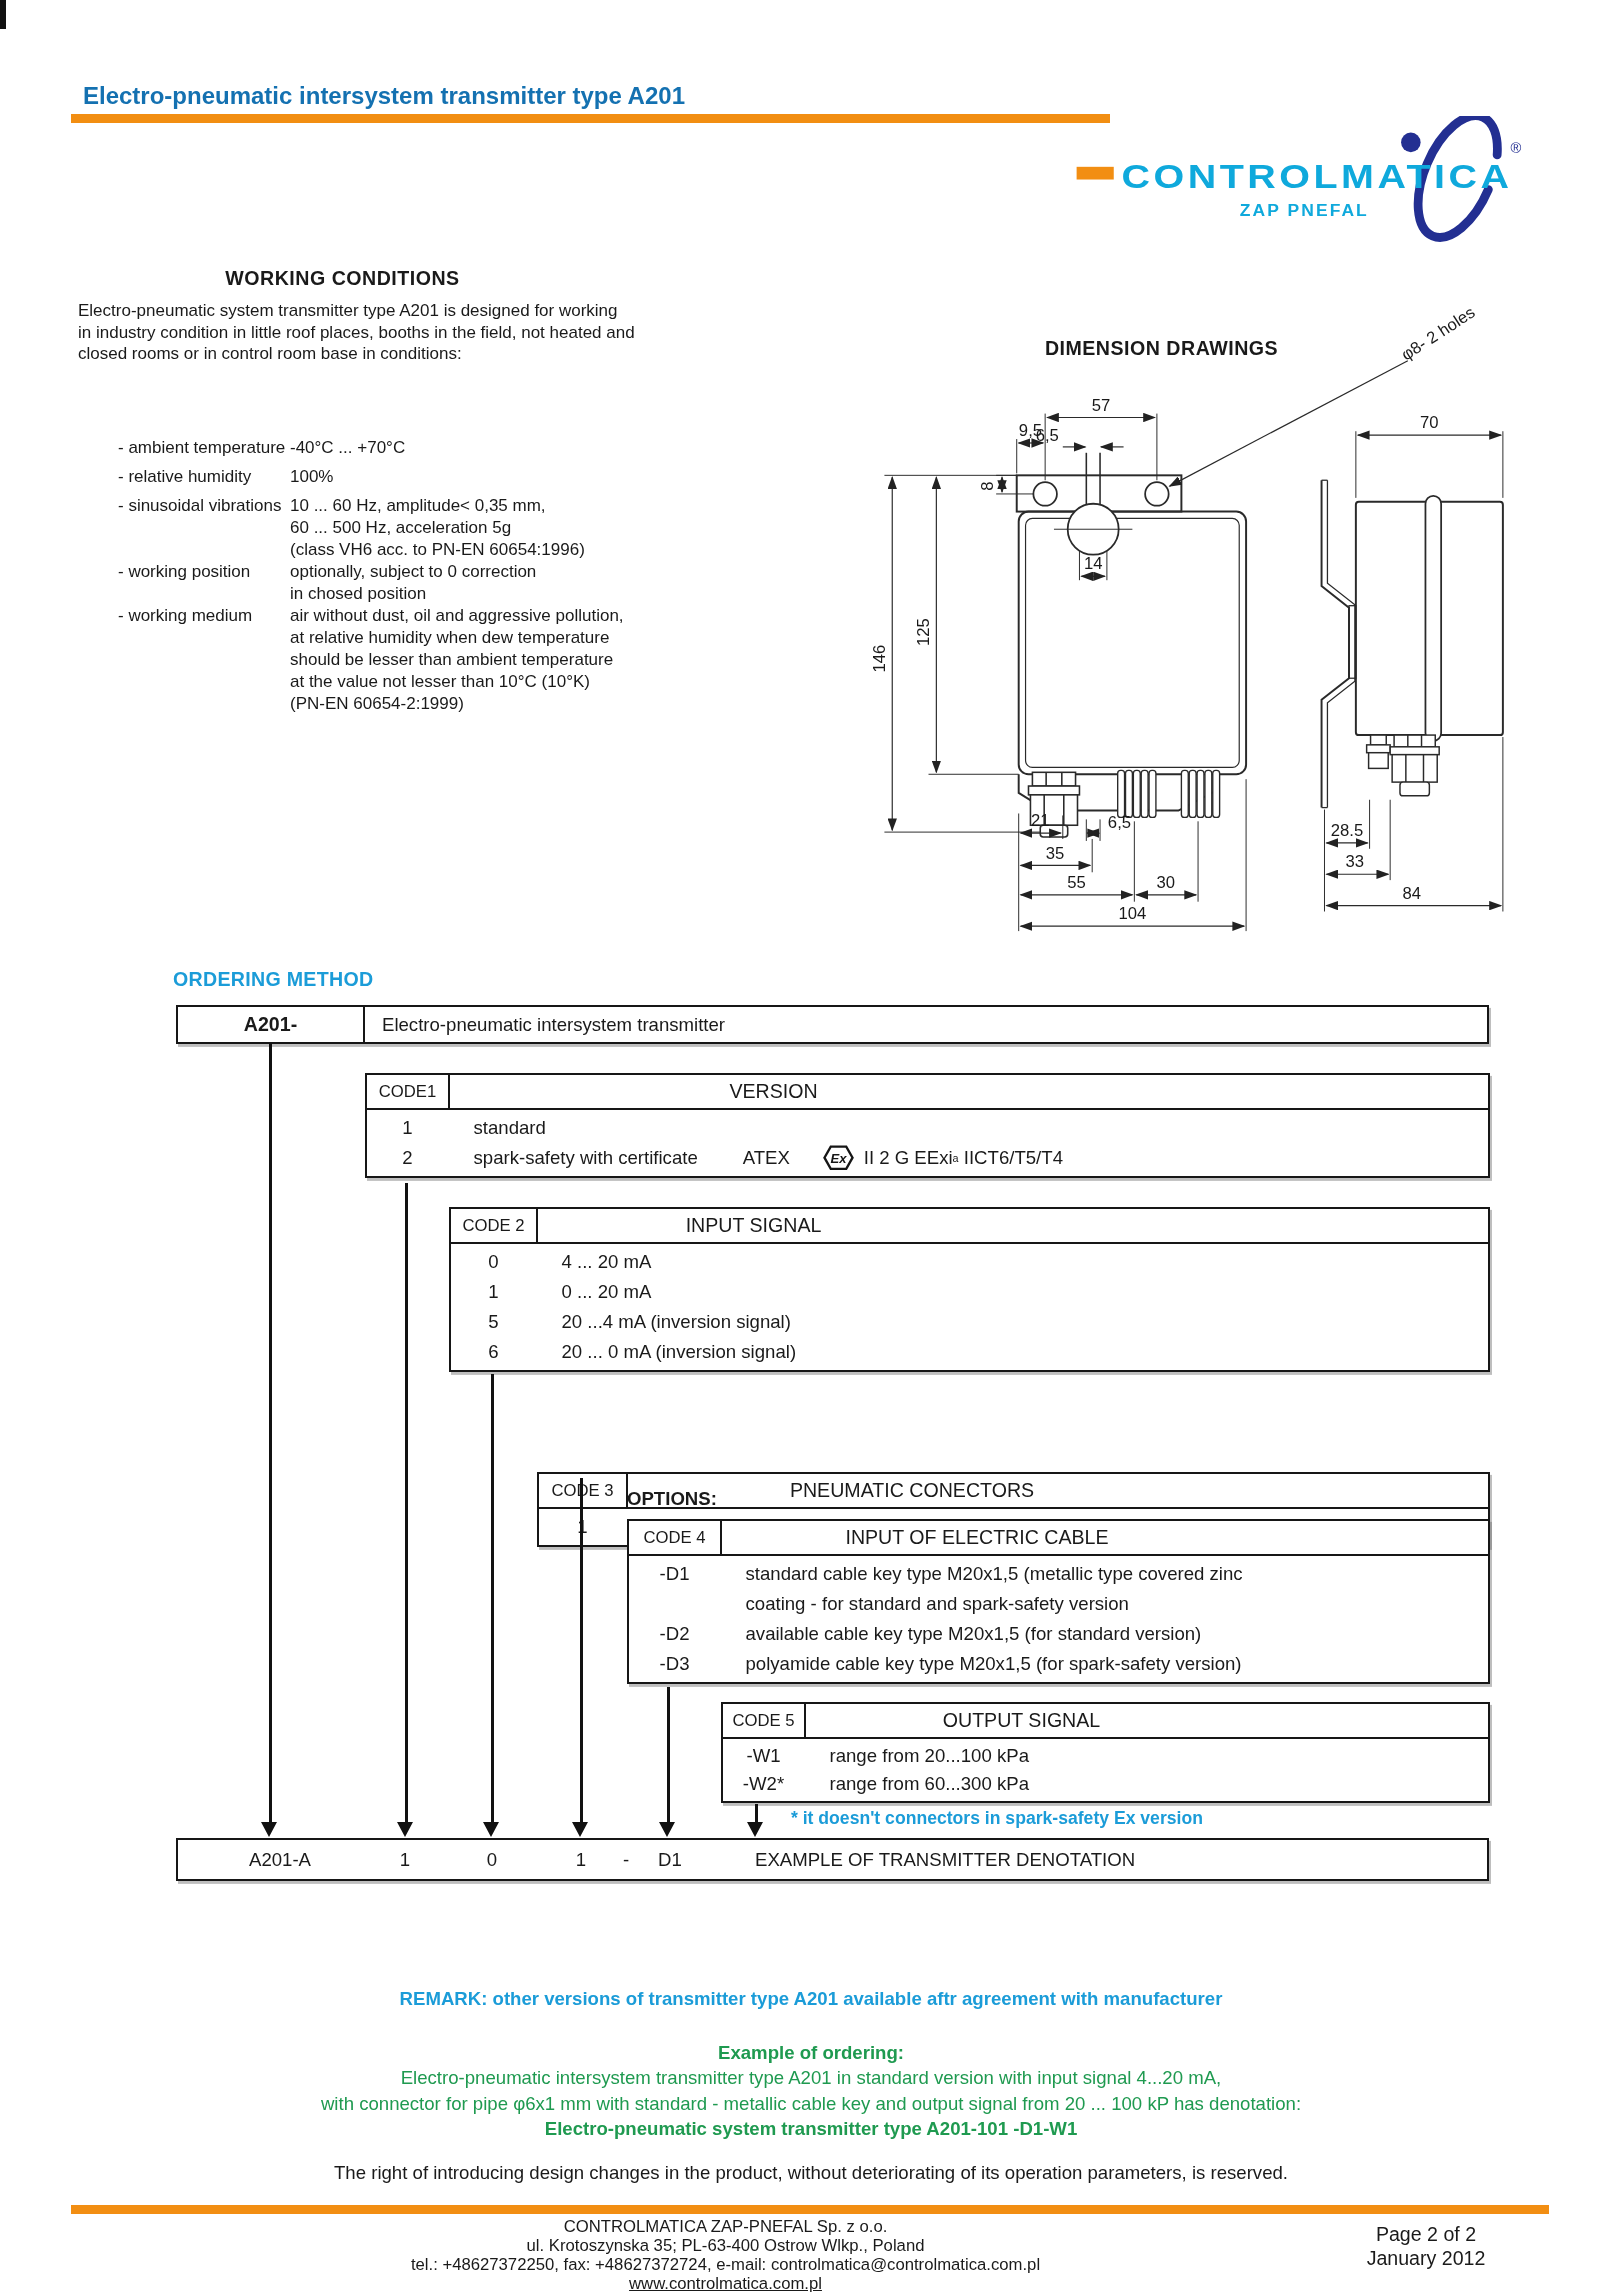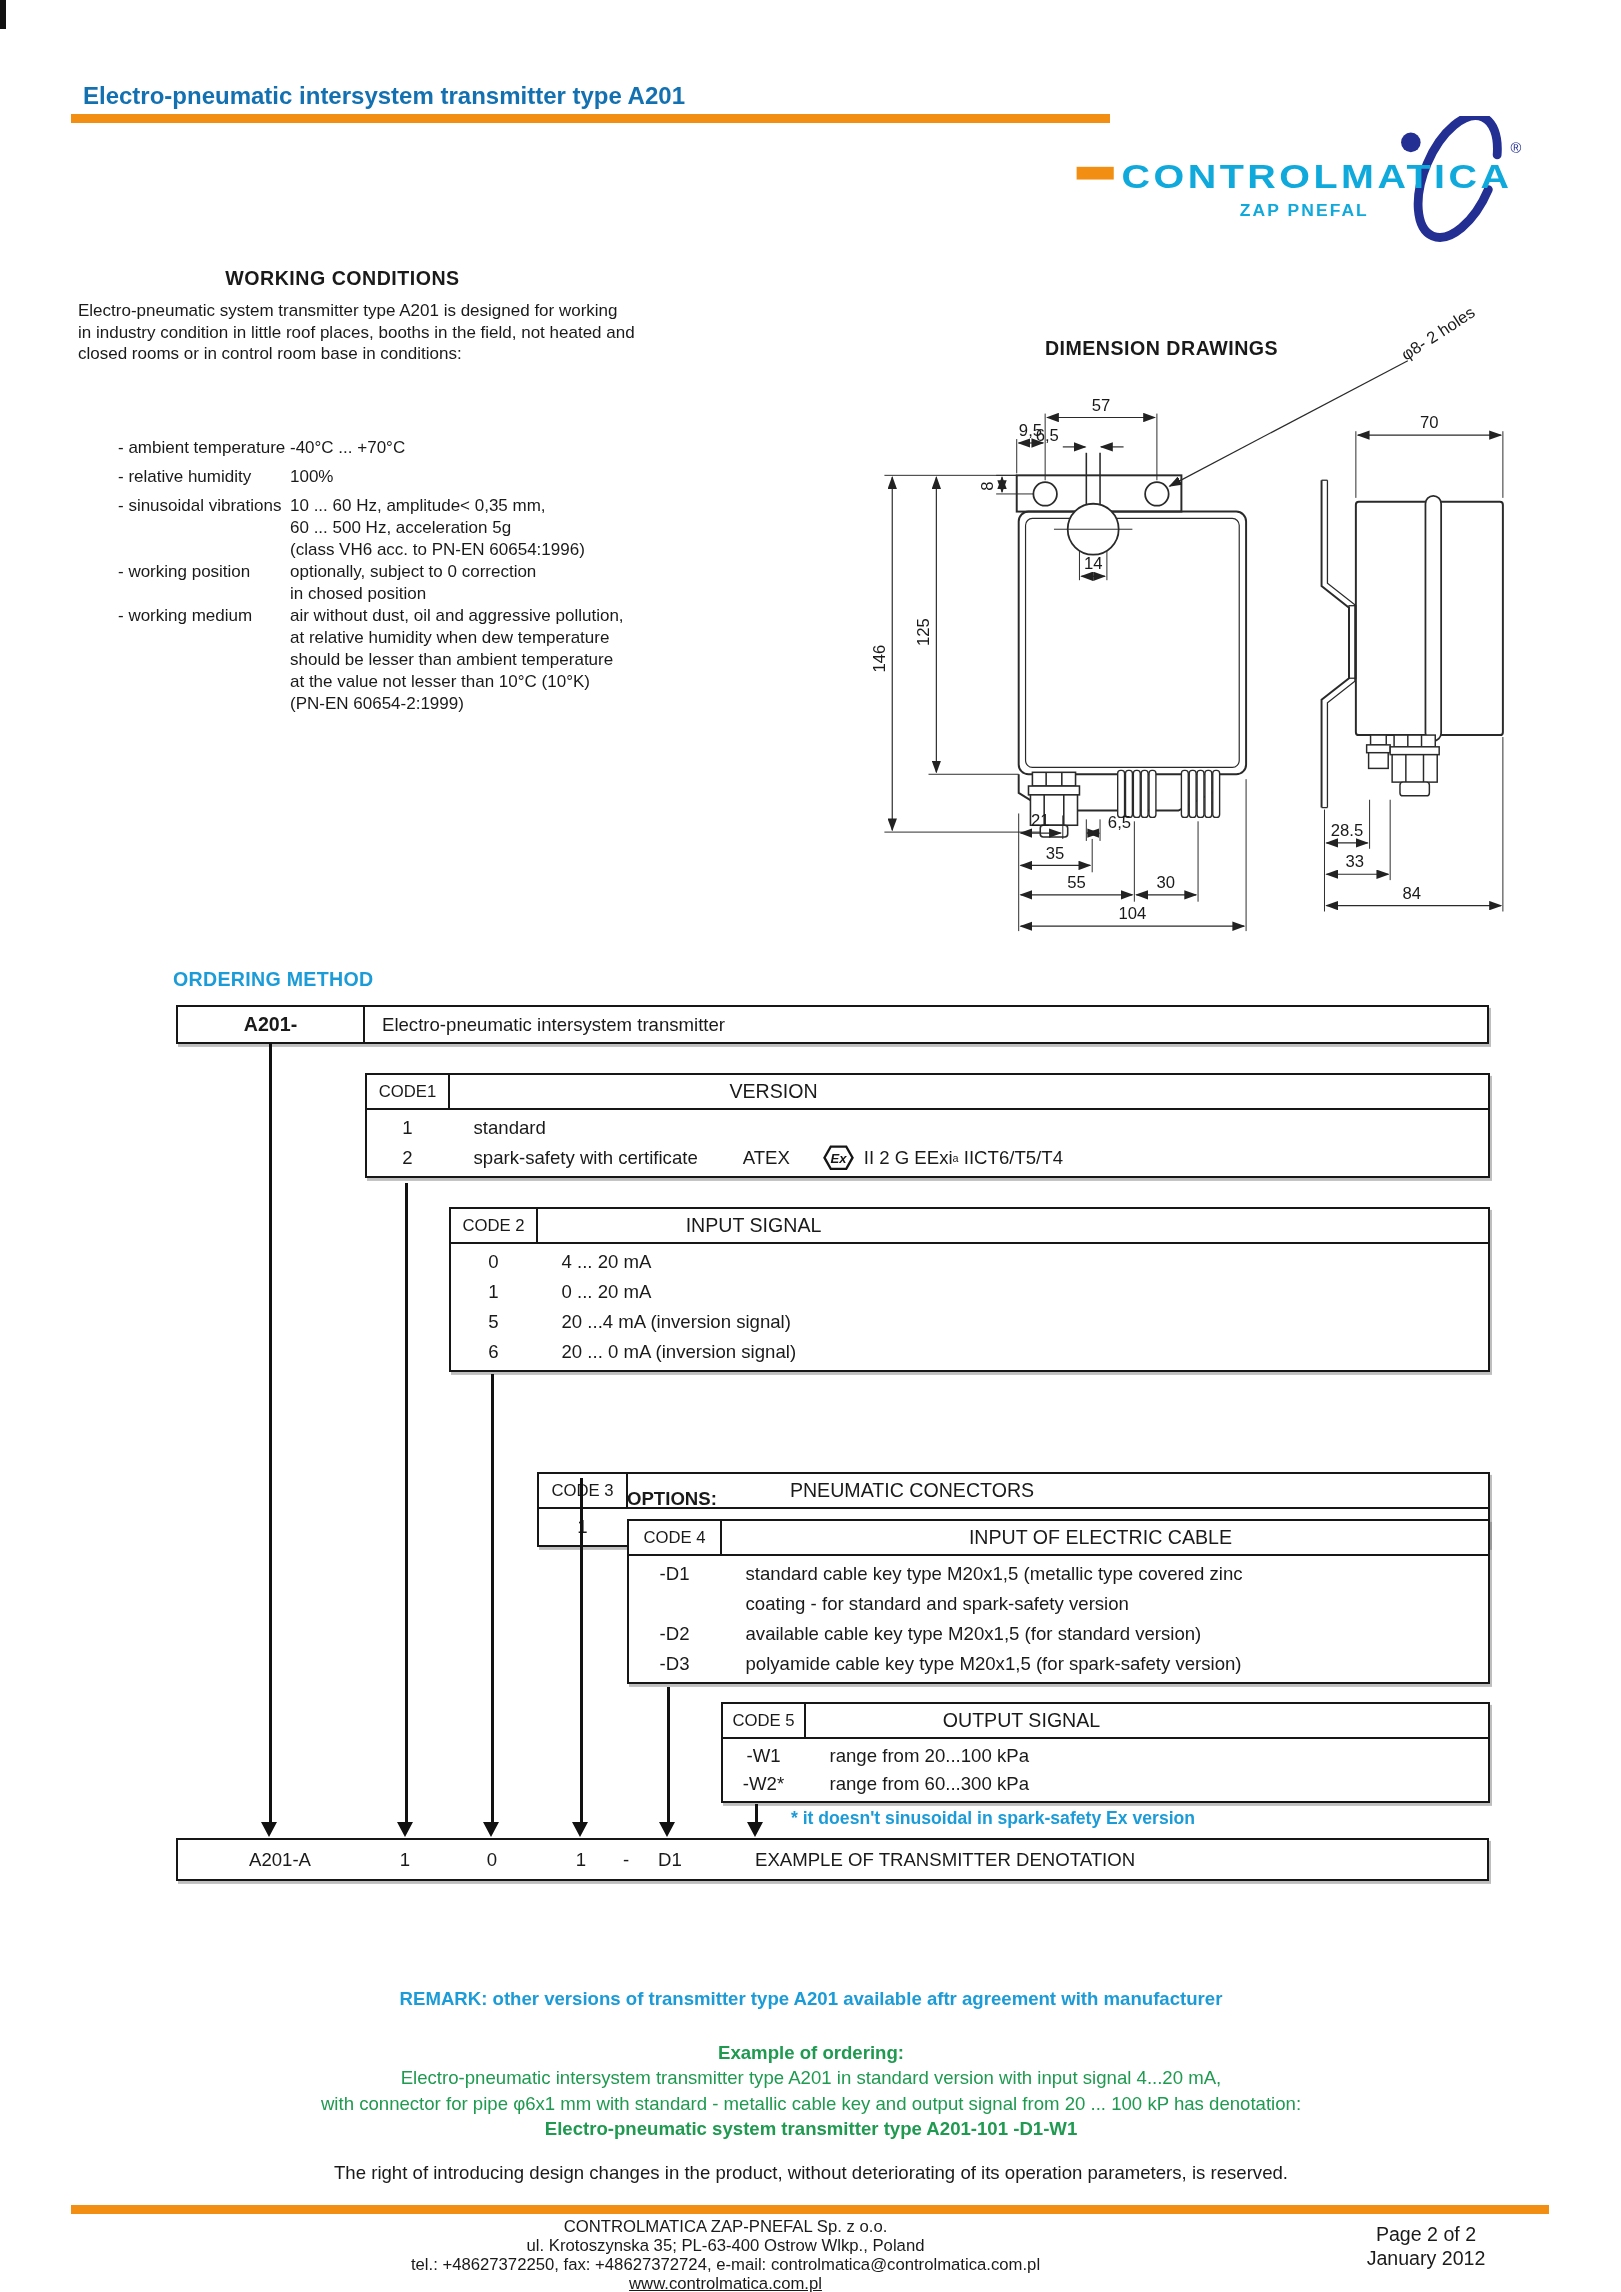--- a/index.html
+++ b/index.html
@@ -38,21 +38,21 @@
   .ocell{text-align:center;flex:0 0 auto;}
   .odesc{padding-left:25.5px;white-space:nowrap;}
   .c1 .ocode,.c1 .ocell{width:81px;}
   .c2 .ocode,.c2 .ocell{width:85px;}
   .c3 .ocode,.c3 .ocell{width:87px;}
   .c4 .ocode,.c4 .ocell{width:91px;}
   .c5 .ocode,.c5 .ocell{width:81px;}
   .c1 .otitle{width:647px;}
   .c2 .otitle{width:431px;}
   .c3 .otitle{width:568px;}
-  .c4 .otitle{width:510px;text-align:right;}
+  .c4 .otitle{width:510px;}
   .c5 .otitle{width:431px;}
   .c5 .orow{line-height:28px;}
   .atexline{display:flex;align-items:center;}
   .atexword{margin-left:45px;}
   .exbadge{margin-left:33px;margin-right:9.8px;}
   .subA{font-size:10.8px;}
   .options-label{left:627px;top:1488px;font-size:18.6px;font-weight:bold;}
   .asterisk-note{left:791px;top:1808px;font-size:17.6px;font-weight:bold;color:#1B9CD8;}
   .aline{position:absolute;width:2.9px;background:#111;}
   .ahead{position:absolute;top:1822px;width:0;height:0;border-left:8.8px solid transparent;border-right:8.8px solid transparent;border-top:15.7px solid #111;}
@@ -420,21 +420,21 @@
           <span class="ocell">-W1</span>
           <span class="odesc">range from 20...100 kPa</span>
         </div>
       <div class="orow">
           <span class="ocell">-W2*</span>
           <span class="odesc">range from 60...300 kPa</span>
         </div>
     </div>
   </div>
 
-  <div class="abs asterisk-note">* it doesn't sinusoidal in spark-safety Ex version</div>
+  <div class="abs asterisk-note">* it doesn't connectors in spark-safety Ex version</div>
 
   <div class="aline" style="left:269px;top:1043px;height:779px;"></div>
   <div class="aline" style="left:405px;top:1183px;height:639px;"></div>
   <div class="aline" style="left:491px;top:1374px;height:448px;"></div>
   <div class="aline" style="left:580px;top:1478px;height:344px;"></div>
   <div class="aline" style="left:667px;top:1687px;height:135px;"></div>
   <div class="aline" style="left:755px;top:1804px;height:17.6px;"></div>
   <div class="ahead" style="left:261px;"></div>
   <div class="ahead" style="left:397px;"></div>
   <div class="ahead" style="left:483px;"></div>

